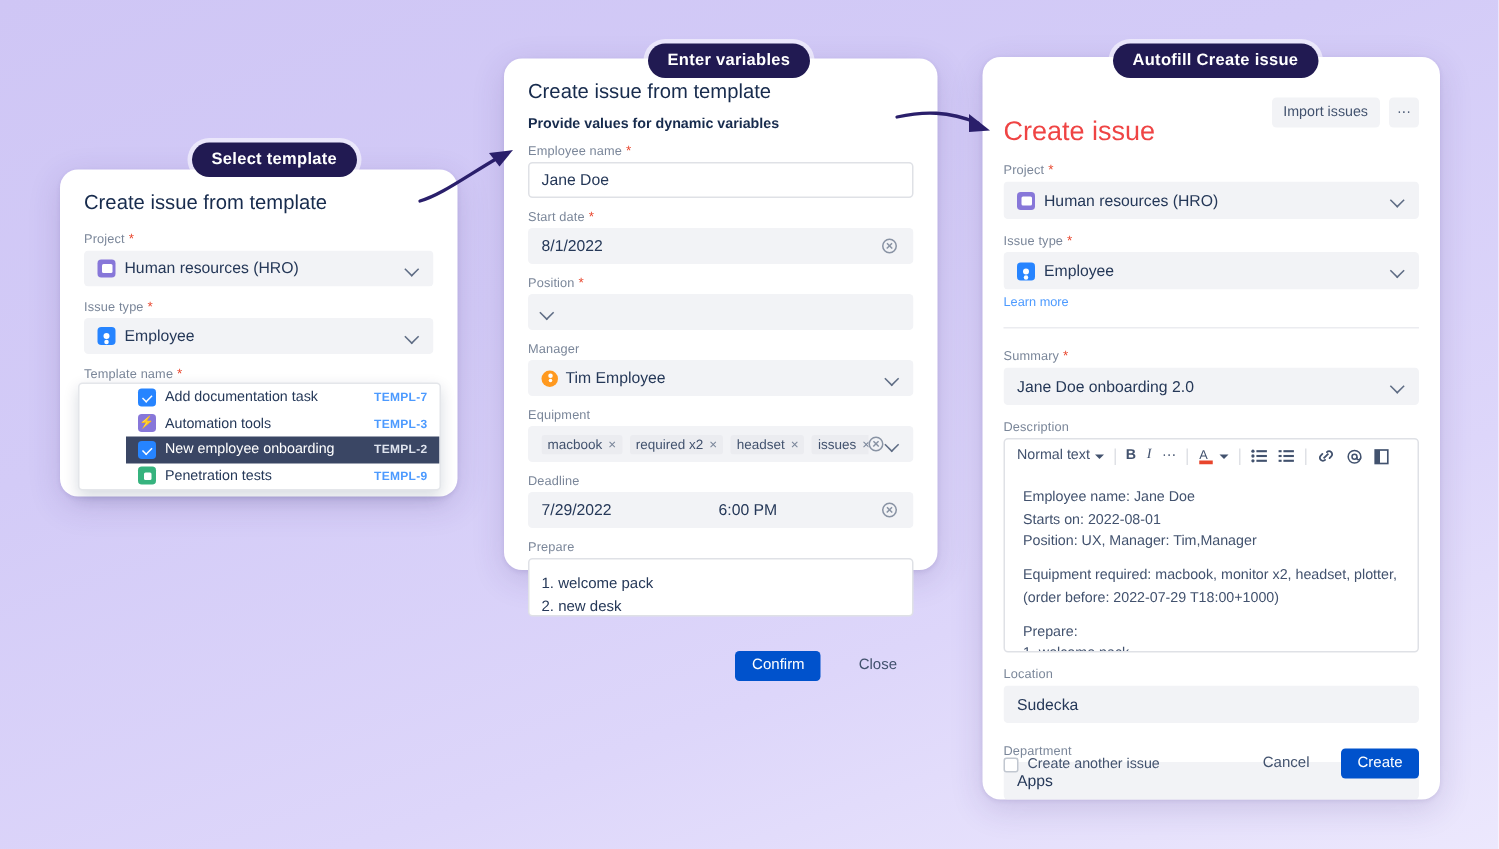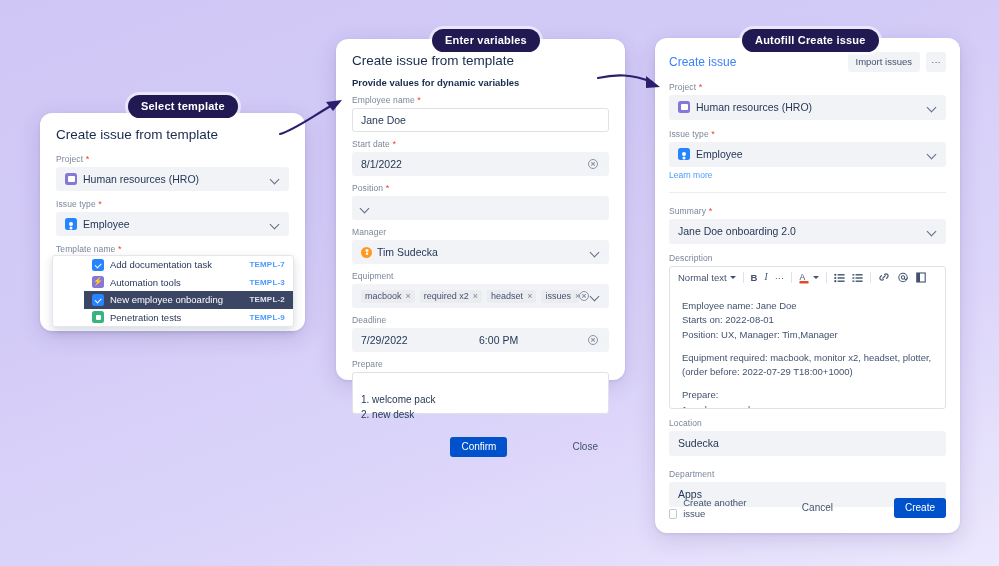--- a/index.html
+++ b/index.html
@@ -174,39 +174,39 @@
     white-space: nowrap;
   }
   .chip .x { color: #7a869a; font-size: 9px; }
 
   .datetime { display: flex; align-items: center; flex: 1; }
   .datetime .d { width: 52%; }
   .datetime .t { flex: 1; }
 
   .textarea {
     background: #ffffff; border: 1px solid #dfe1e6; border-radius: 3px;
-    height: 39px; padding: 20px 8px;
+    height: 39px; padding: 10px 8px;
     font-size: 10px; color: #253858; line-height: 1.45;
   }
 
   .btnrow { display: flex; justify-content: flex-end; align-items: center; gap: 14px; padding: 16px 16px 0; }
   .btn {
     font-size: 10px; border-radius: 3px; padding: 5px 11px; cursor: pointer;
-    border: none; line-height: 1; margin-left: 40px;
+    border: none; line-height: 1;
   }
   .btn-primary { background: #0052cc; color: #ffffff; }
   .btn-subtle { background: transparent; color: #42526e; }
 
   
   #panel-create { left: 655px; top: 38px; width: 305px; height: 495px; }
   #panel-create .head {
     display: flex; align-items: center; justify-content: space-between;
     padding: 14px 14px 0;
   }
-  #panel-create .ptitle { font-size: 12px; color: #3b82f6; }
+  #panel-create .ptitle { font-size: 18px; color: #ef4444; margin-top: 25px; }
   .hbtns { display: flex; align-items: center; gap: 6px; }
   .hbtn {
     background: #f2f3f6; border-radius: 3px; border: none;
     font-size: 9.5px; color: #42526e; padding: 5px 8px; line-height: 1;
   }
   .hbtn.sq { width: 20px; padding: 5px 0; text-align: center; }
   #panel-create .body { padding: 10px 14px 0; }
   #panel-create .grp { margin-bottom: 9px; }
   .learn { font-size: 8.5px; color: #4c9aff; margin-top: 3px; }
   .hr { height: 1px; background: #ebecf0; margin: 12px 0 13px; }
@@ -355,21 +355,21 @@
       </div>
       <div class="field">
         <span class="chev"></span>
       </div>
     </div>
 
     <div class="grp">
       <div class="flabel">Manager</div>
       <div class="field">
         <span class="avatar"></span>
-        <span class="val">Tim Sudecka</span>
+        <span class="val">Tim Employee</span>
         <span class="chev"></span>
       </div>
     </div>
 
     <div class="grp">
       <div class="flabel">Equipment</div>
       <div class="field">
         <span class="chips">
           <span class="chip">
               <span>macbook</span>

